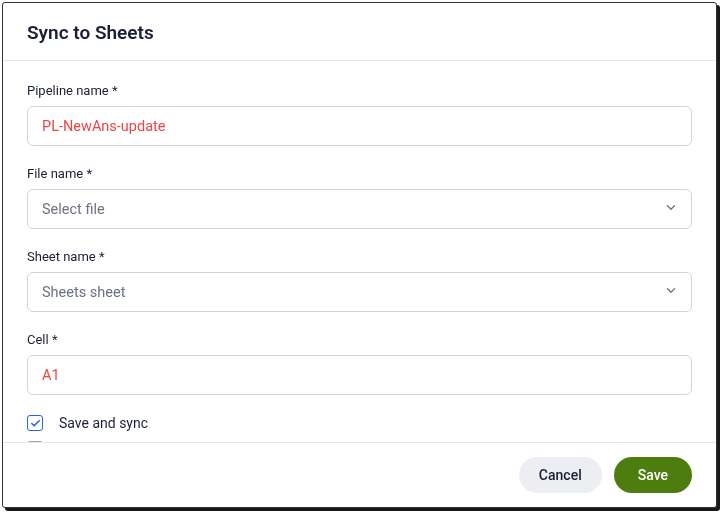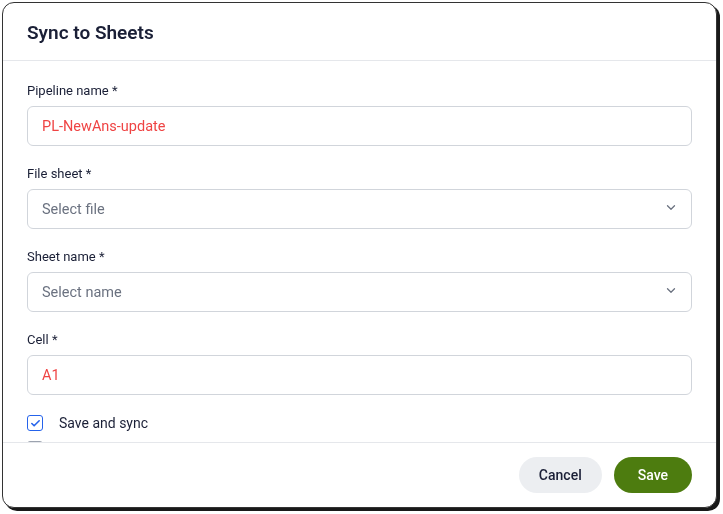--- a/index.html
+++ b/index.html
@@ -12,21 +12,21 @@
       background: #fff;
       width: 723px;
       height: 514px;
       position: relative;
     }
     .dialog {
       width: 715px;
       height: 506px;
       margin: 2px 0 0 2px;
       border: 1px solid #333;
-      border-radius: 12px;
+      border-radius: 3px;
       box-shadow: 3px 3px 0 0 rgba(0,0,0,0.9);
       background: #fff;
       display: flex;
       flex-direction: column;
       overflow: hidden;
     }
     .dialog-header {
       padding: 18px 24px 16px 24px;
       border-bottom: 1px solid #e5e7eb;
     }
@@ -154,38 +154,38 @@
   </div>
 
   <div class="dialog-body">
 
     <div class="form-group">
       <label class="form-label">Pipeline name *</label>
       <input type="text" class="text-input" value="PL-NewAns-update" style="">
     </div>
 
     <div class="form-group">
-      <label class="form-label">File sheet *</label>
+      <label class="form-label">File name *</label>
       <div class="select-wrap">
         <div class="select-input">
           <span>Select file</span>
         </div>
         <span class="chevron">
           <svg width="14" height="14" viewBox="0 0 24 24" fill="none" stroke="currentColor" stroke-width="2.2" stroke-linecap="round" stroke-linejoin="round">
               <polyline points="6 9 12 15 18 9"></polyline>
             </svg>
         </span>
       </div>
     </div>
 
     <div class="form-group">
       <label class="form-label">Sheet name *</label>
       <div class="select-wrap">
         <div class="select-input">
-          <span>Select name</span>
+          <span>Sheets sheet</span>
         </div>
         <span class="chevron">
           <svg width="14" height="14" viewBox="0 0 24 24" fill="none" stroke="currentColor" stroke-width="2.2" stroke-linecap="round" stroke-linejoin="round">
               <polyline points="6 9 12 15 18 9"></polyline>
             </svg>
         </span>
       </div>
     </div>
 
     <div class="form-group">

